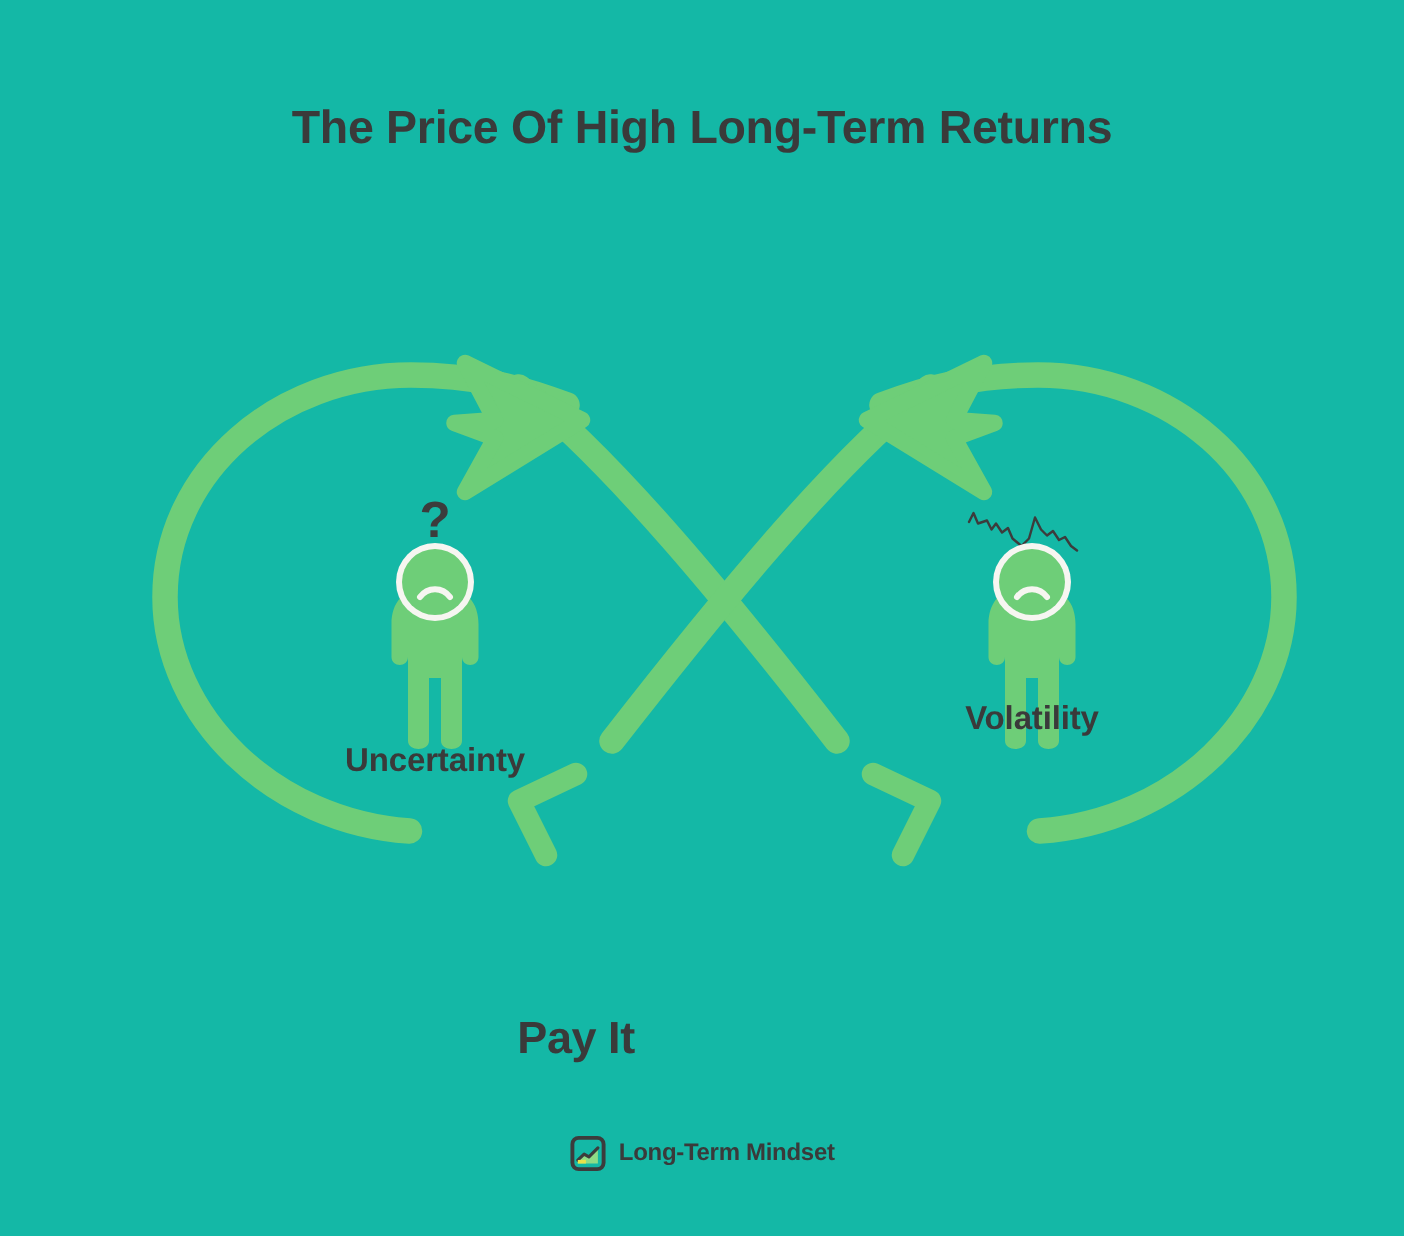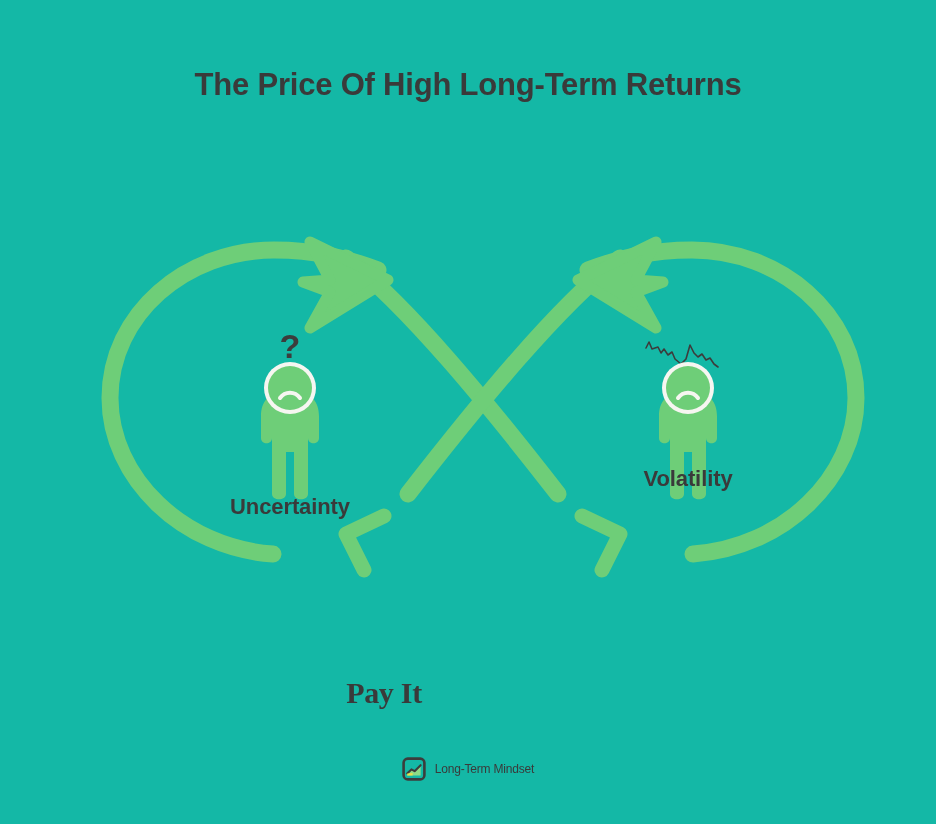--- a/index.html
+++ b/index.html
@@ -79,39 +79,38 @@
   .caption {
     position: absolute;
     top: 676px;
     left: 0;
     width: 768px;
     text-align: center;
     color: #3a3a3a;
     font-size: 30px;
     font-weight: bold;
     letter-spacing: -0.3px;
-    font-family: Liberation Serif, serif;
   }
 
   
   .brand {
     position: absolute;
     top: 757px;
     left: 0;
     width: 936px;
     display: flex;
     align-items: center;
     justify-content: center;
     gap: 9px;
   }
   .brand-logo { display: block; width: 24px; height: 24px; }
   .brand-name {
     color: #3a3a3a;
-    font-size: 12px;
-    font-weight: normal;
+    font-size: 16px;
+    font-weight: bold;
     letter-spacing: -0.2px;
   }
 </style>
 </head>
 <body>
 
 <div class="poster">
 
   <div class="title-block">
     <span class="title-line">The Price Of High Long-Term Returns</span>

